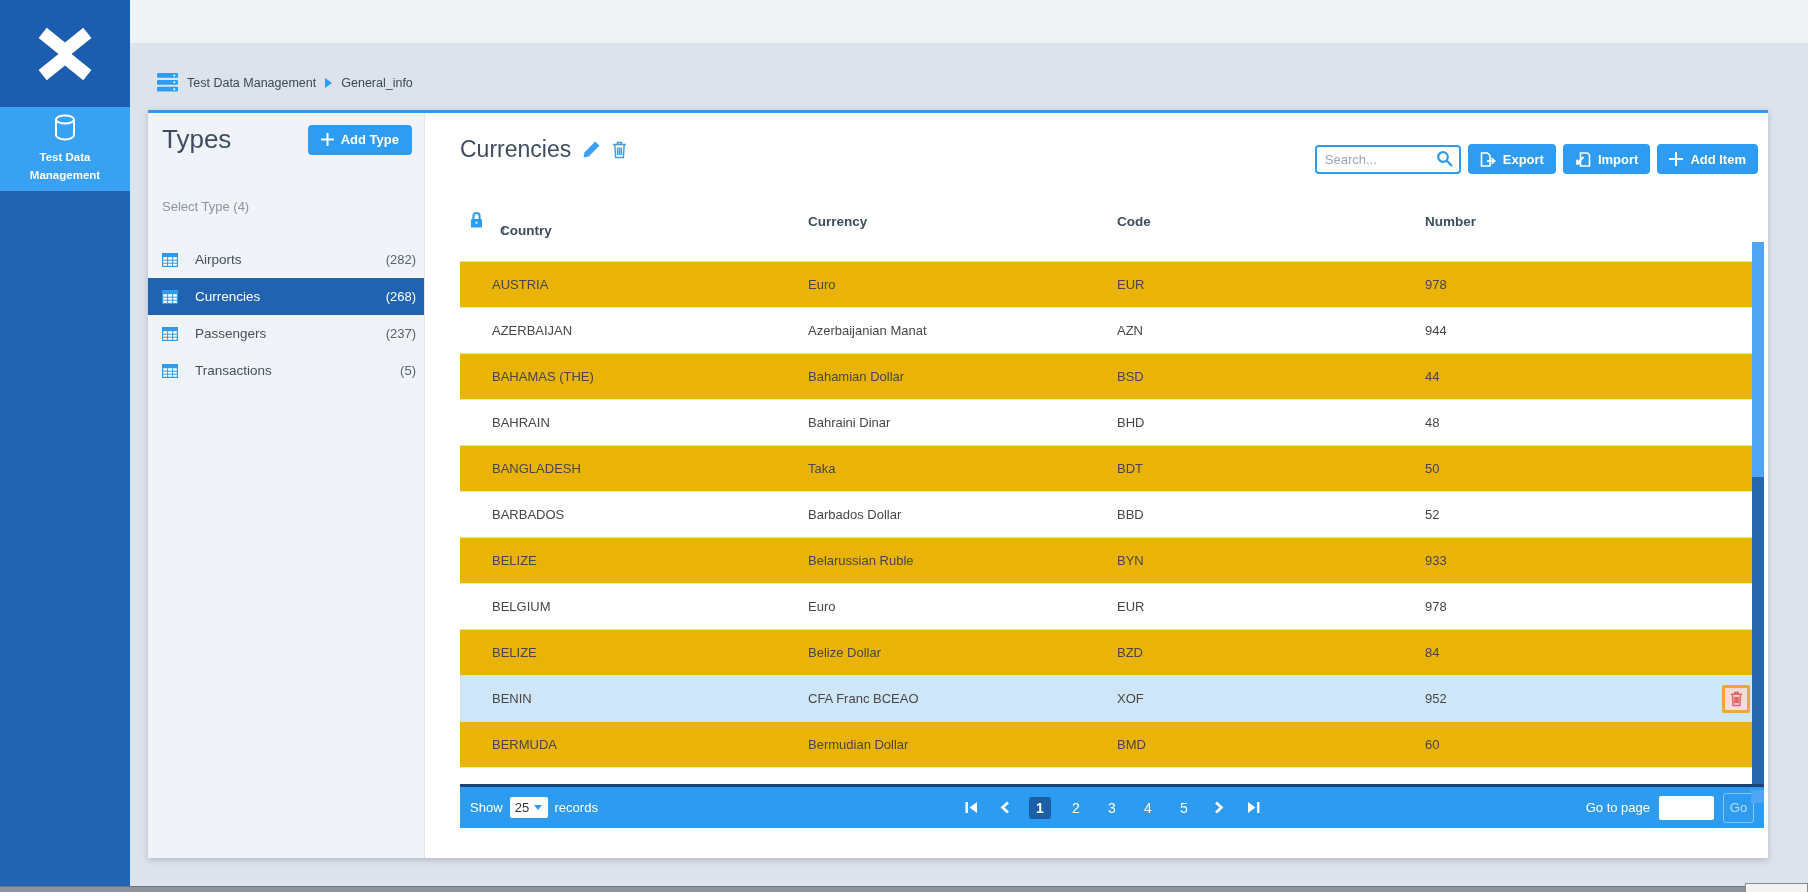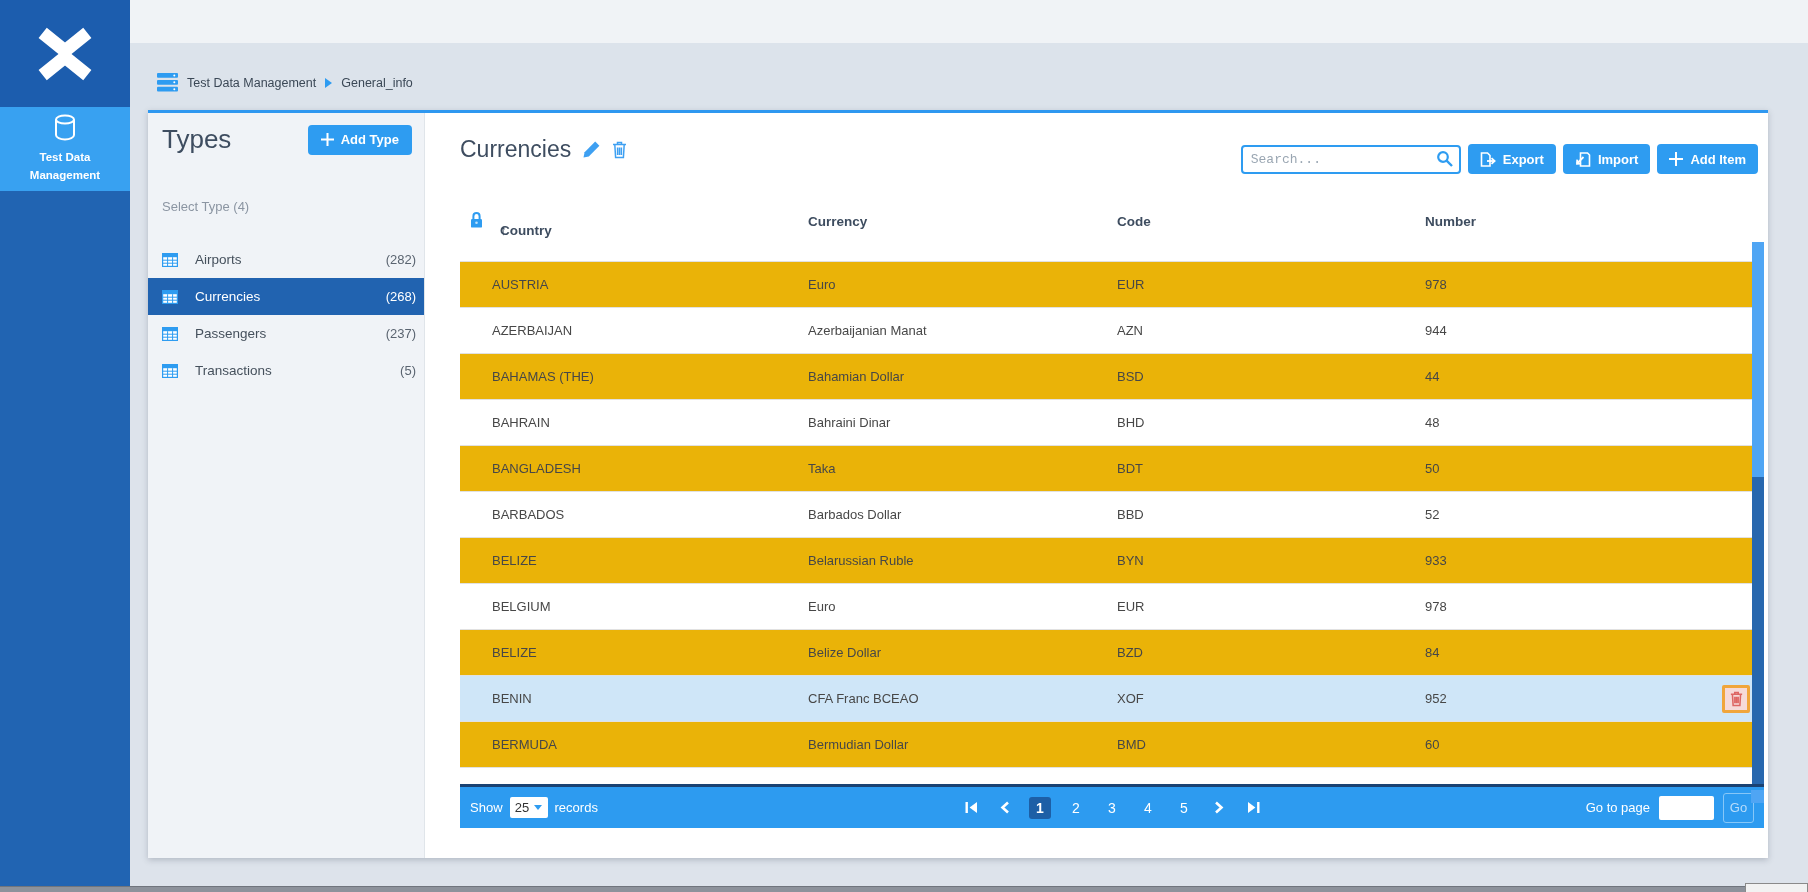--- a/index.html
+++ b/index.html
@@ -34,21 +34,21 @@
   .type-item .t-label { font-size:13.5px; color:#45505c; }
   .type-item .t-count { margin-left:auto; font-size:13px; color:#5a6470; }
   .type-item.selected { background:#2163b0; }
   .type-item.selected .t-label, .type-item.selected .t-count { color:#fff; }
 
   
   .main-title { position:absolute; left:312px; top:23px; display:flex; align-items:center; gap:11px; }
   .main-title h1 { font-size:23px; color:#3e4d60; font-weight:400; }
   .icon-btn { background:none; border:none; cursor:pointer; display:flex; align-items:center; padding:0; }
   .controls { position:absolute; top:31px; right:10px; display:flex; align-items:center; gap:7px; }
-  .searchbox { position:relative; width:220px; height:29px;font-family:Liberation Mono, monospace; }
+  .searchbox { position:relative; width:146px; height:29px; }
   .searchbox input { width:100%; height:100%; border:2px solid #2e9cf1; border-radius:4px; padding:0 30px 0 8px; font-size:13px; font-family:inherit; color:#44505e; outline:none; background:#fff; }
   .searchbox input::placeholder { color:#9aa6b2; }
   .searchbox .mag { position:absolute; right:7px; top:5px; cursor:pointer; }
   .ctrl-btn { height:30px; padding:8px 12px; }
 
   
   .tbl { position:absolute; left:312px; top:92px; width:1304px; height:623px; }
   .tbl-header { position:relative; height:35px; }
   .tbl-header span { position:absolute; top:9px; font-size:13.5px; font-weight:700; color:#3d4c5f; }
   .th-country { left:40px; } .th-currency { left:348px; } .th-code { left:657px; } .th-number { left:965px; }

